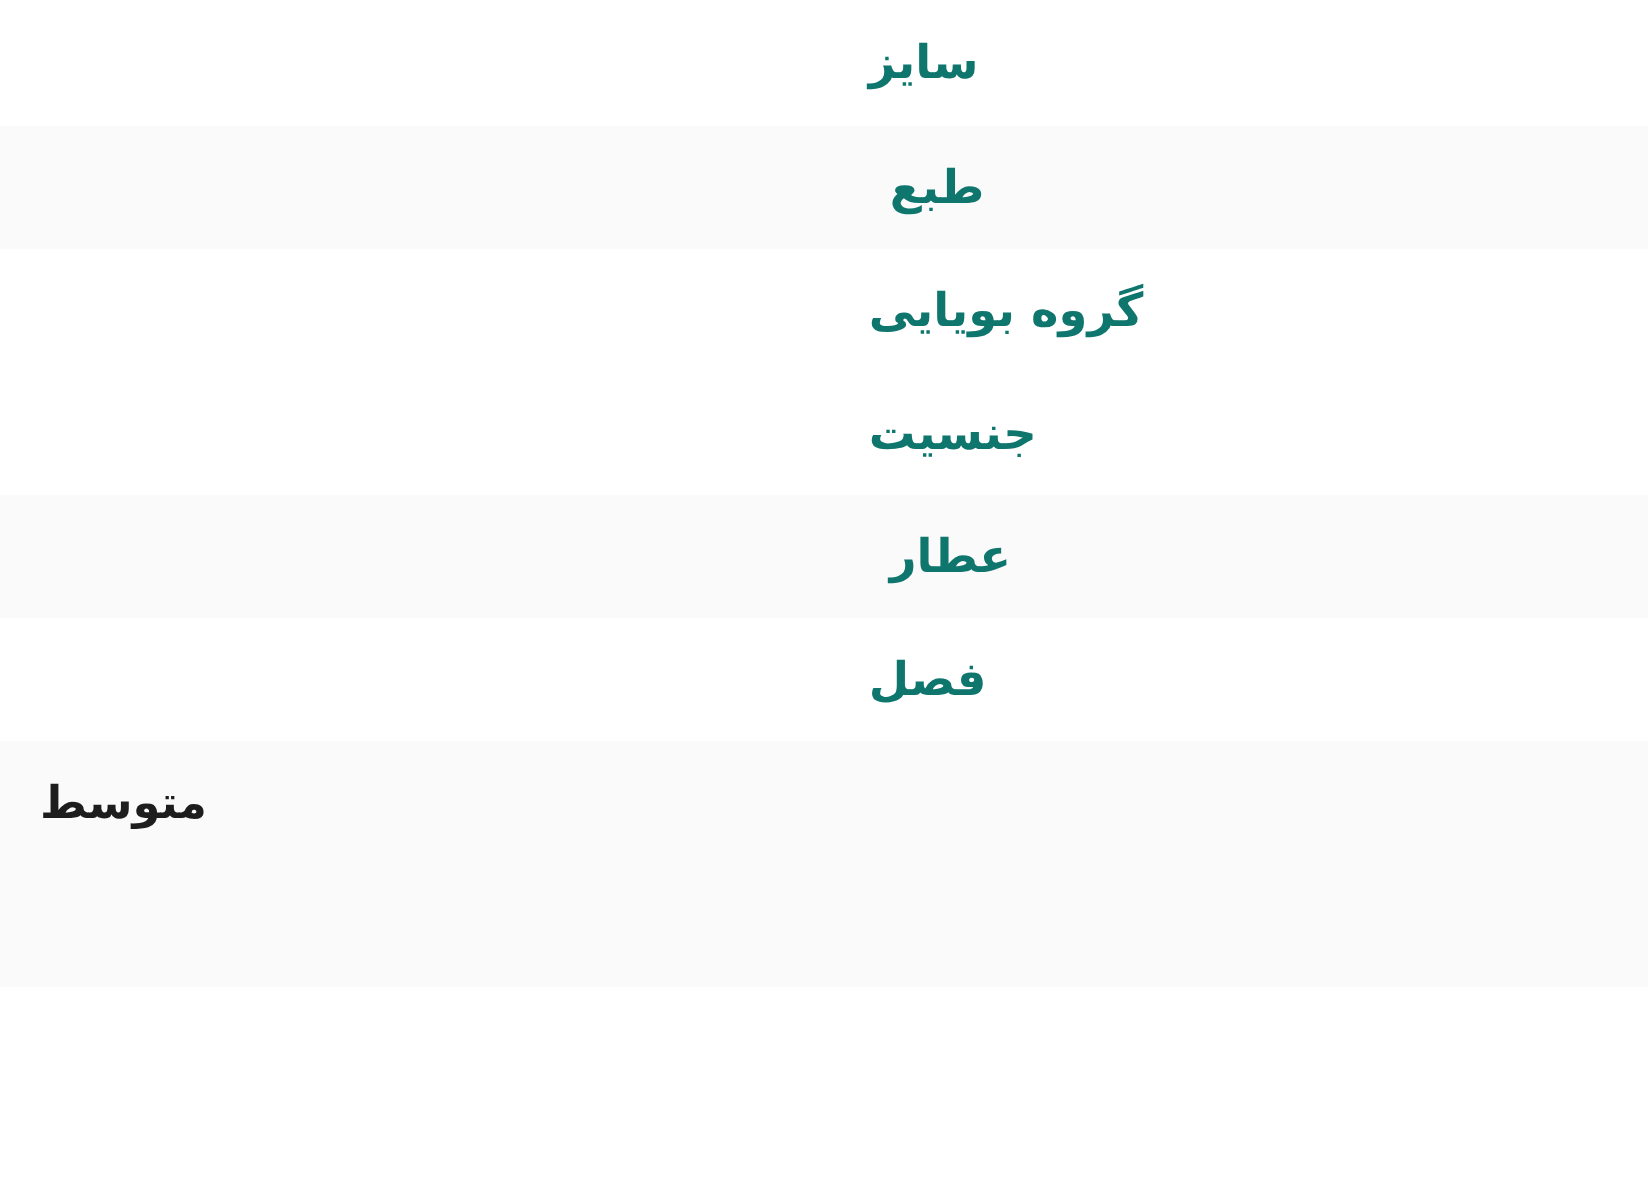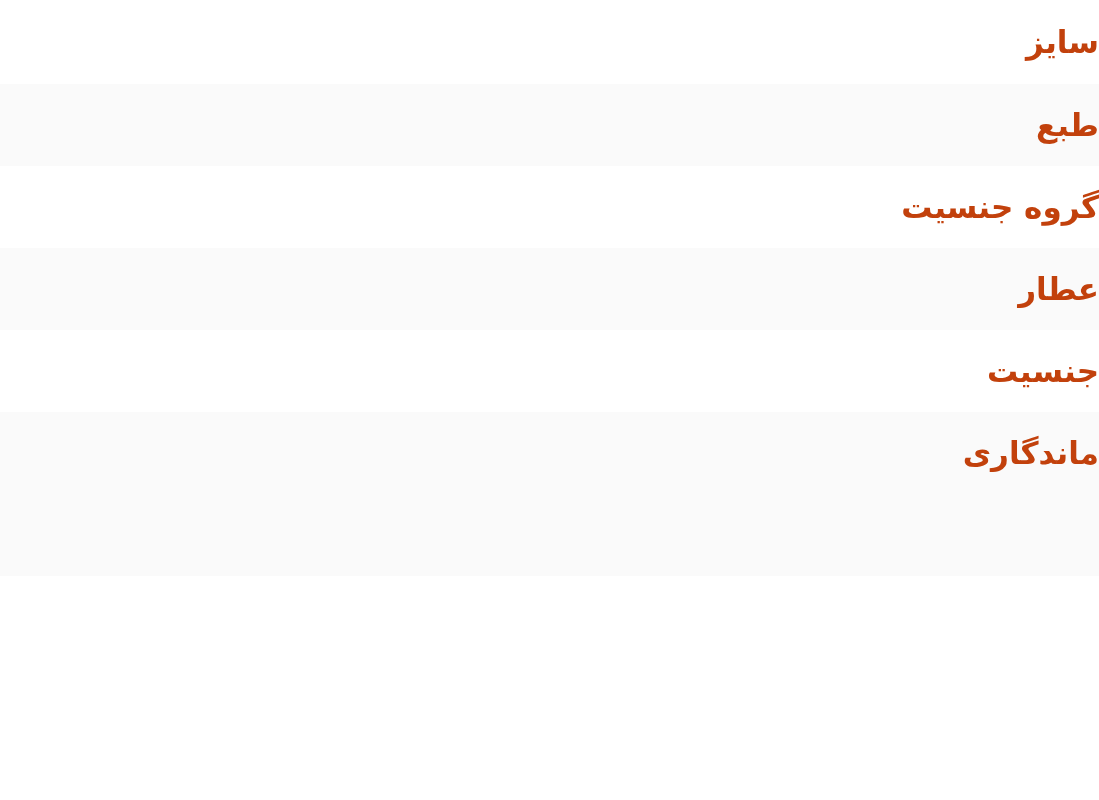--- a/index.html
+++ b/index.html
@@ -28,26 +28,26 @@
     box-sizing: border-box;
     background: #ffffff;
   }
   .spec-row.alt {
     background: #fafafa;
     padding-left: 27px;
   }
   .spec-label {
     flex: 0 0 auto;
     width: 52%;
-    text-align: right;
+    text-align: left;
     padding-left: 52px;
     box-sizing: border-box;
     font-size: 31px;
     font-weight: 700;
-    color: #c2410c;
+    color: #0f766e;
     letter-spacing: 0px;
     white-space: nowrap;
   }
   .spec-value {
     flex: 1 1 auto;
     text-align: left;
     padding-left: 0px;
     padding-right: 0px;
     box-sizing: border-box;
     font-size: 30px;
@@ -72,38 +72,41 @@
     <div class="spec-label">سایز</div>
     <div class="spec-value">۱۰۰ میل</div>
   </div>
 
   <div class="spec-row alt">
     <div class="spec-label">طبع</div>
     <div class="spec-value">خنک و ملایم و شیرین</div>
   </div>
 
   <div class="spec-row">
-    <div class="spec-label">گروه جنسیت</div>
+    <div class="spec-label">گروه بویایی</div>
     <div class="spec-value">گلی</div>
+  </div>
+
+  <div class="spec-row">
+    <div class="spec-label">جنسیت</div>
+    <div class="spec-value">زنانه</div>
   </div>
 
   <div class="spec-row alt">
     <div class="spec-label">عطار</div>
     <div class="spec-value"></div>
   </div>
 
+
   <div class="spec-row">
-    <div class="spec-label">جنسیت</div>
-    <div class="spec-value">زنانه</div>
+    <div class="spec-label">فصل</div>
+    <div class="spec-value">فصول گرم</div>
   </div>
 
-
-
   <div class="spec-row alt">
-    <div class="spec-label">ماندگاری</div>
     <div class="spec-value">متوسط</div>
   </div>
 
 
   <div class="spec-row alt">
     <div class="spec-label"></div>
     <div class="spec-value"></div>
   </div>
 
 </div>

